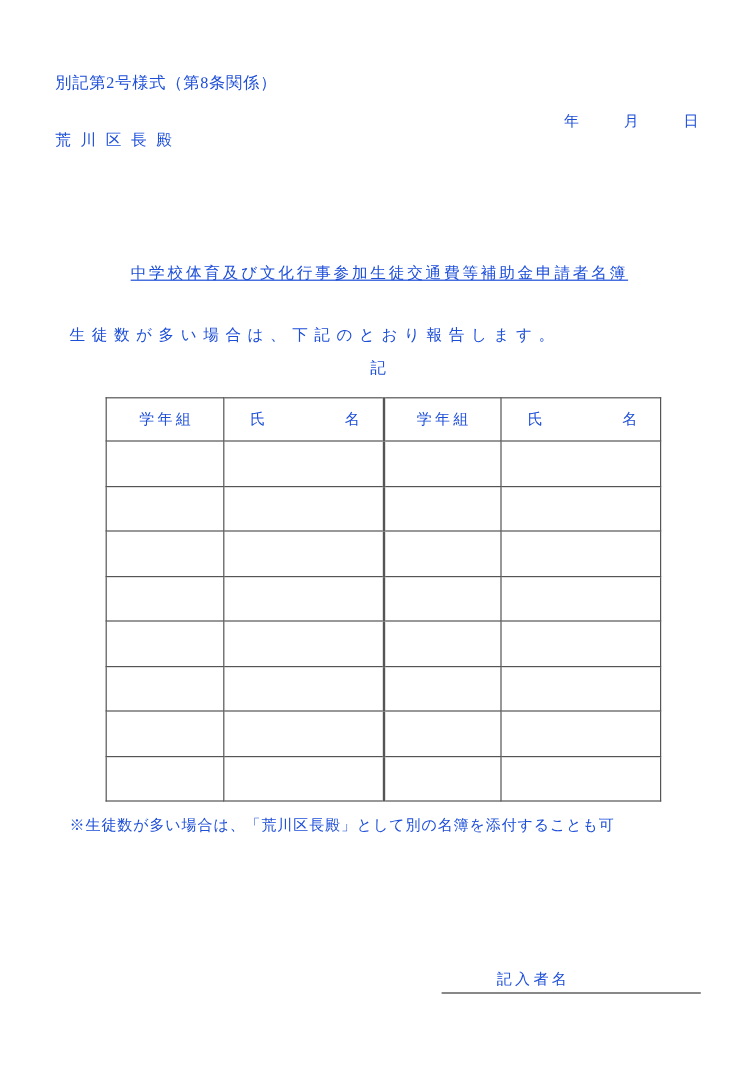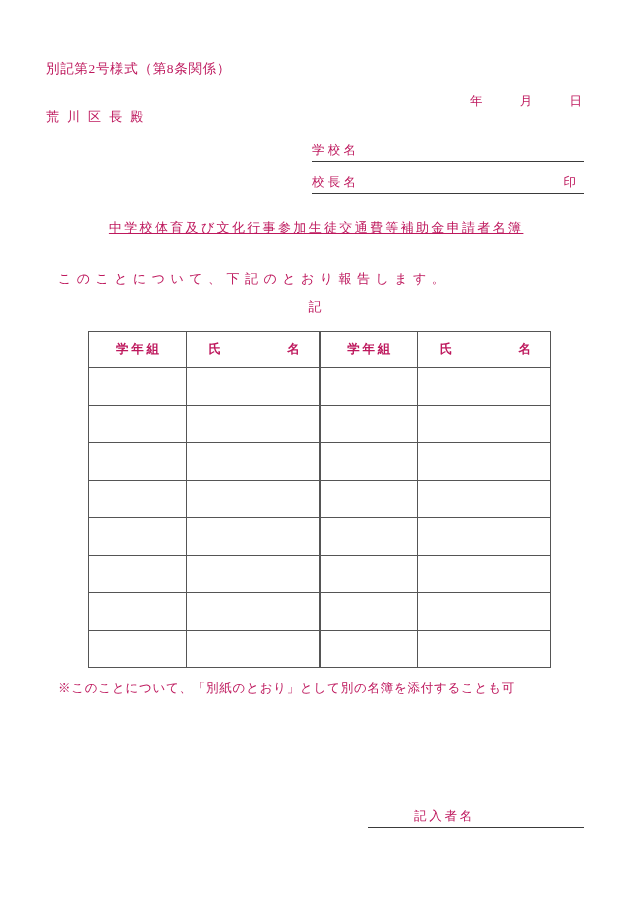--- a/index.html
+++ b/index.html
@@ -8,21 +8,21 @@
     padding: 0;
     background: #ffffff;
   }
 
   #page {
     position: relative;
     width: 630px;
     height: 903px;
     background: #ffffff;
     font-family: "Liberation Serif", "DejaVu Serif", serif;
-    color: #be185d;
+    color: #1d4ed8;
     overflow: hidden;
   }
 
   
   .abs { position: absolute; white-space: nowrap; }
 
   
   #form-code {
     left: 46px;
     top: 60px;
@@ -116,21 +116,21 @@
 
   #roster-table th,
   #roster-table td {
     border: 1px solid #555555;
     padding: 0;
     margin: 0;
     background: #ffffff;
   }
   #roster-table th {
     height: 35px;
-    font-weight: bold;
+    font-weight: normal;
     font-size: 12.5px;
     letter-spacing: 0.22em;
     text-indent: 0.22em;
     vertical-align: middle;
     text-align: center;
   }
   #roster-table th .name-head {
     display: inline-block;
     letter-spacing: 1.1em;
     text-indent: 1.1em;
@@ -176,32 +176,25 @@
   <div class="abs" id="form-code">別記第2号様式（第8条関係）</div>
 
   <div class="abs" id="date-line">
     <span>年</span>
     <span>月</span>
     <span>日</span>
   </div>
 
   <div class="abs" id="addressee">荒川区長殿</div>
 
-  <div class="field-row" id="school-name-field">
-    <span class="field-label">学校名</span>
-  </div>
-
-  <div class="field-row" id="principal-name-field">
-    <span class="field-label">校長名</span>
-    <span class="field-seal">印</span>
-  </div>
+
 
   <div class="abs" id="doc-title">中学校体育及び文化行事参加生徒交通費等補助金申請者名簿</div>
 
-  <div class="abs" id="body-sentence">このことについて、下記のとおり報告します。</div>
+  <div class="abs" id="body-sentence">生徒数が多い場合は、下記のとおり報告します。</div>
 
   <div class="abs" id="ki-mark">記</div>
 
   <table id="roster-table">
     <colgroup>
       <col class="c-grade">
         <col class="c-name">
       <col class="c-grade">
         <col class="c-name">
     </colgroup>
@@ -266,19 +259,19 @@
         </tr>
         <tr>
           <td></td>
           <td class="mid-edge-right"></td>
           <td></td>
           <td></td>
         </tr>
       </tbody>
   </table>
 
-  <div class="abs" id="footnote">※このことについて、「別紙のとおり」として別の名簿を添付することも可</div>
+  <div class="abs" id="footnote">※生徒数が多い場合は、「荒川区長殿」として別の名簿を添付することも可</div>
 
   <div id="writer-field">
     <span class="field-label">記入者名</span>
   </div>
 
 </div>
 
 </body></html>

